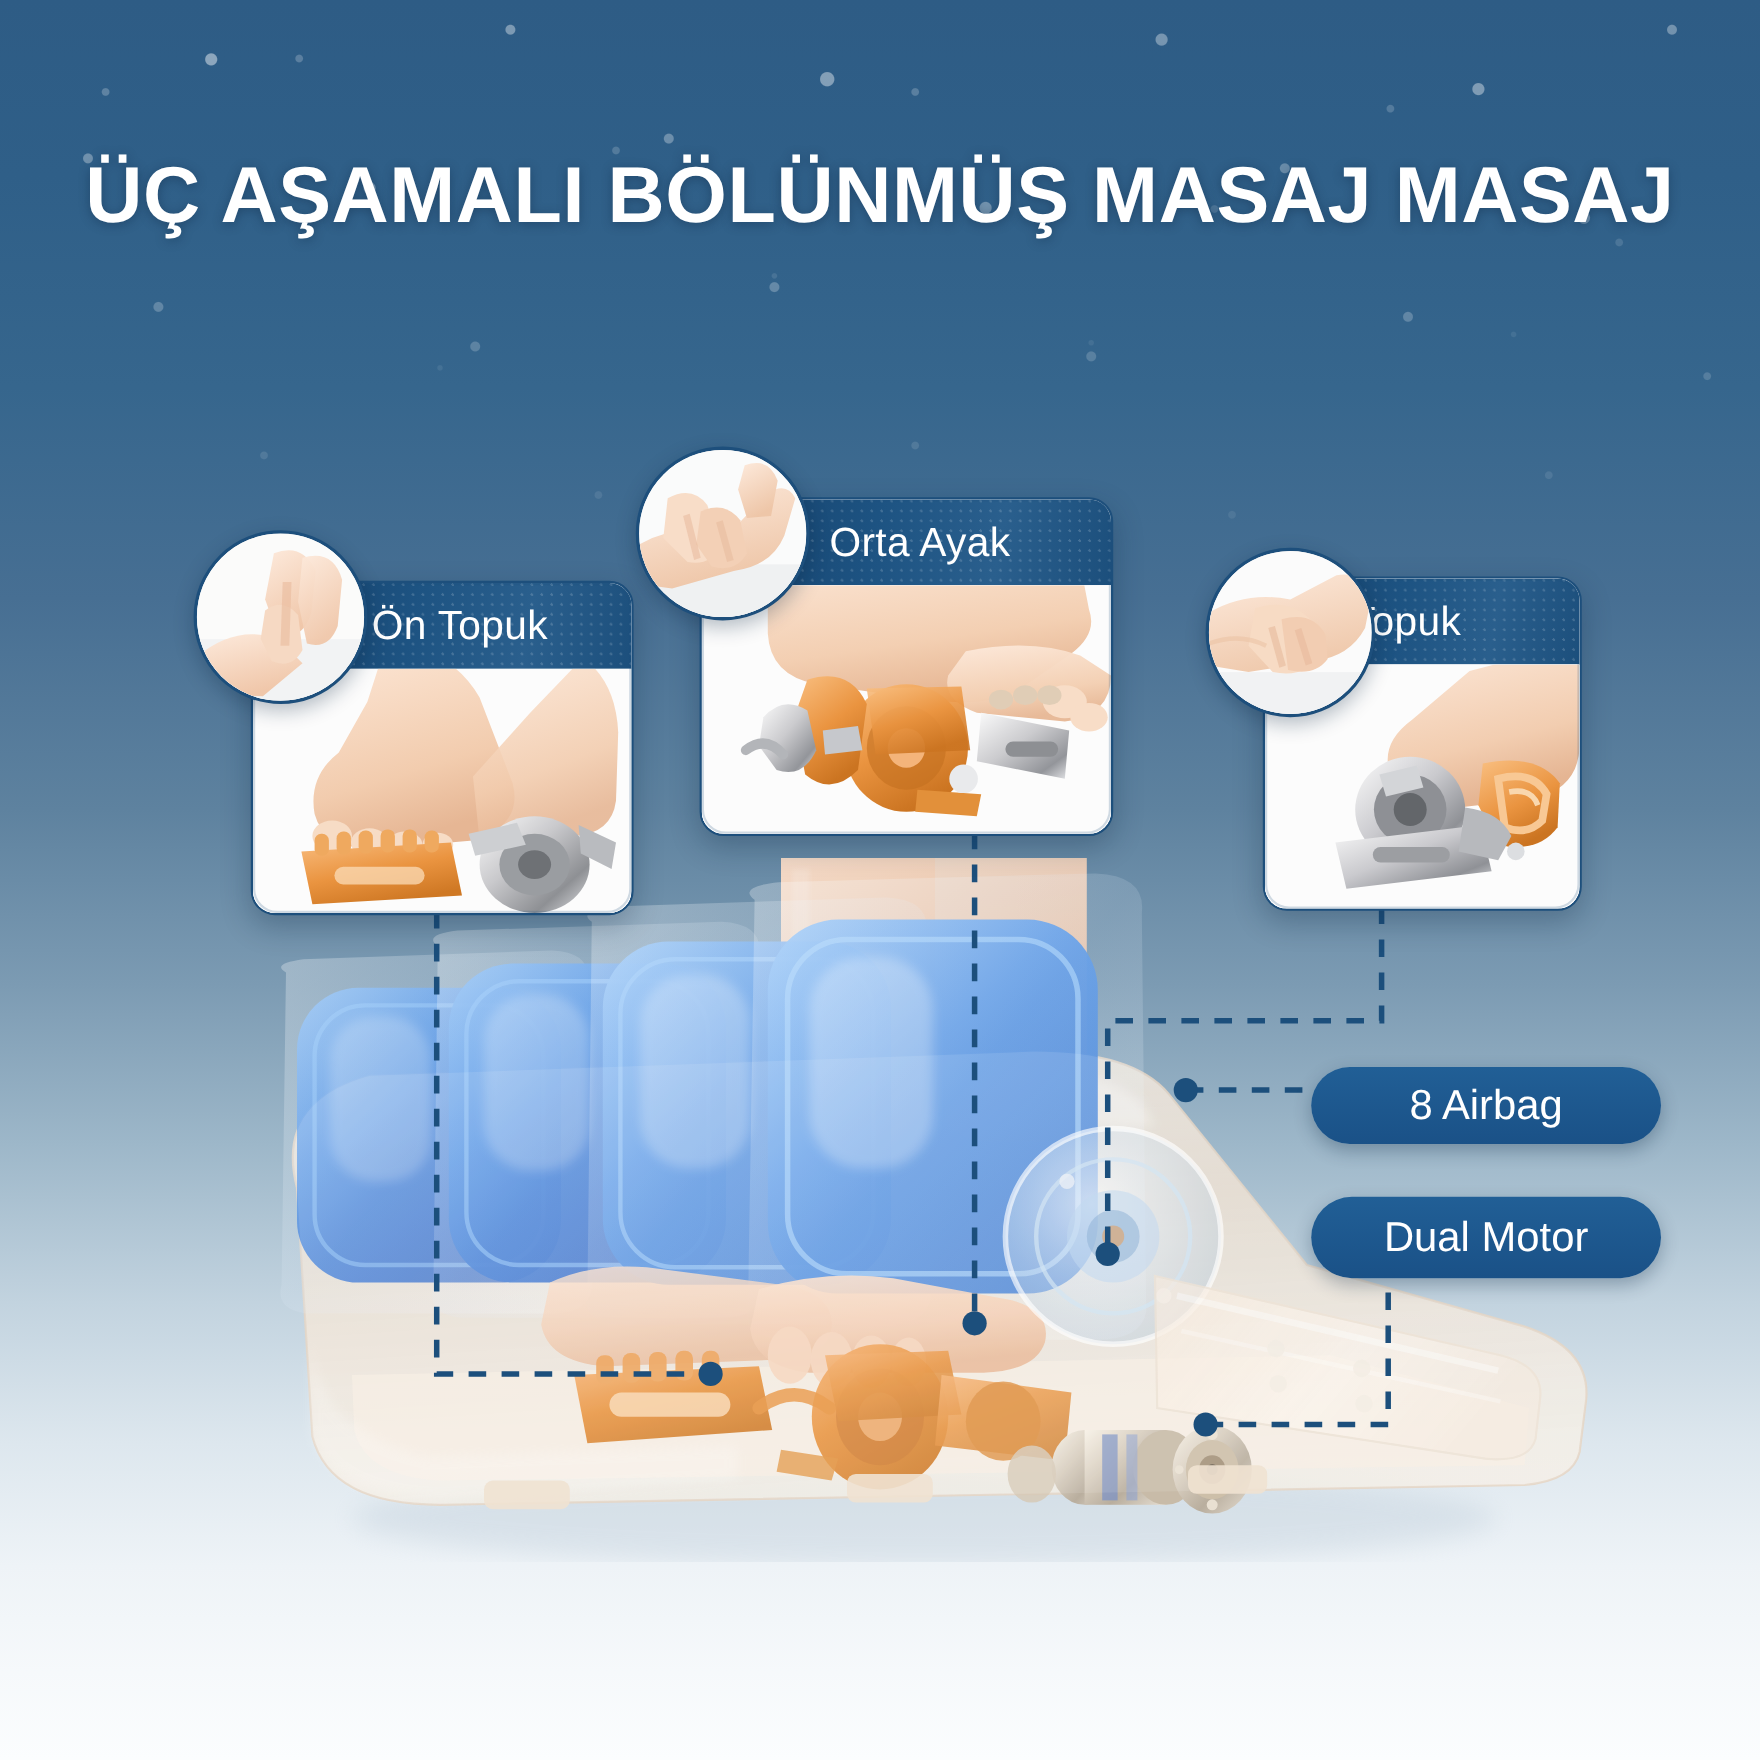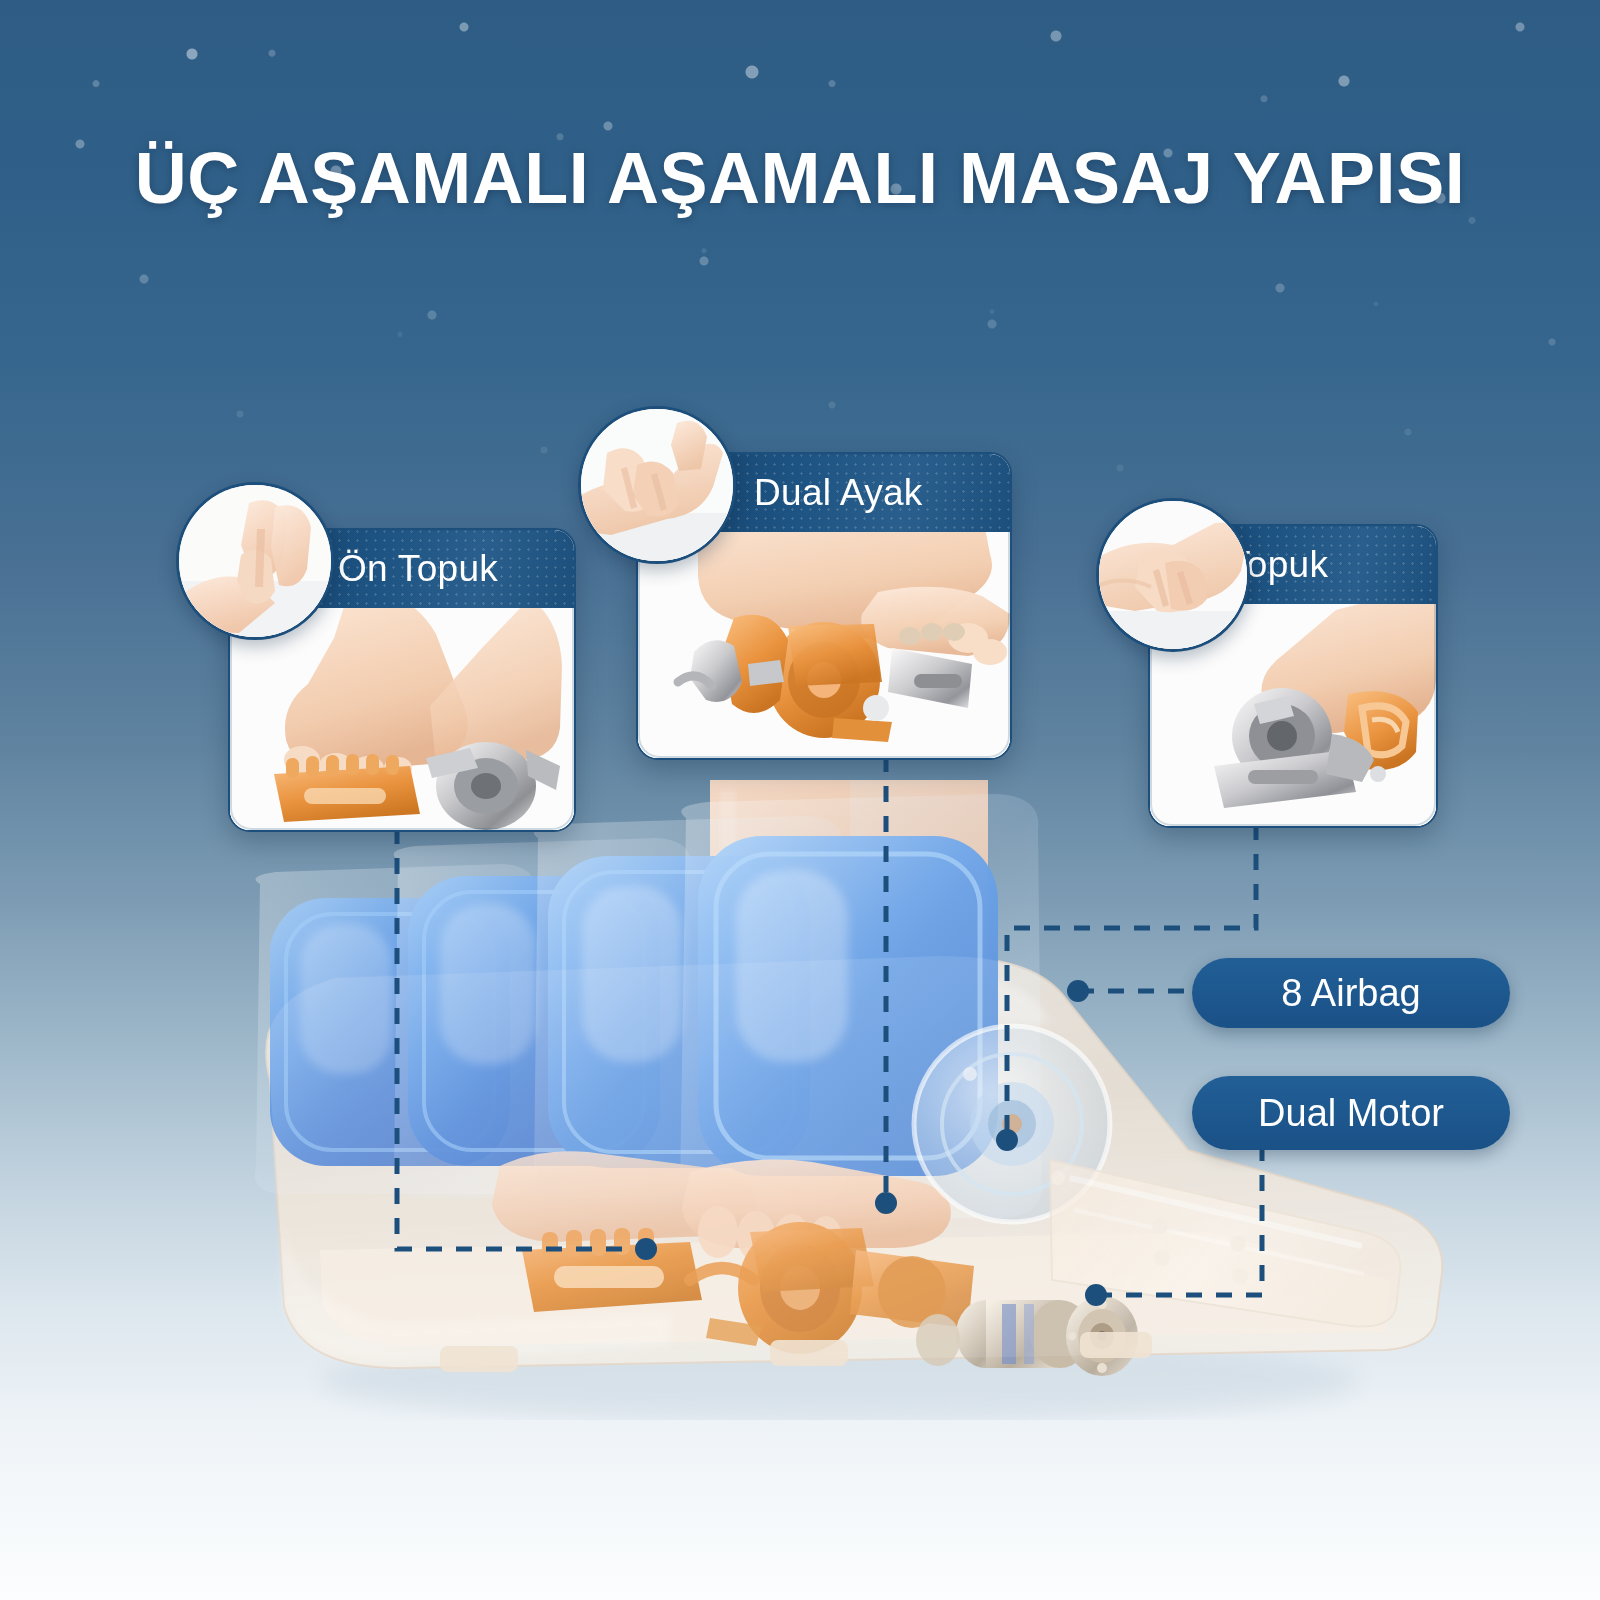--- a/index.html
+++ b/index.html
@@ -123,35 +123,36 @@
 
   
   .pill{
     position:absolute;
     background:linear-gradient(180deg,#215f96 0%,#1a5187 100%);
     border-radius:999px;
     display:flex;align-items:center;justify-content:center;
     box-shadow:0 6px 16px rgba(10,35,62,.3);
     color:#fff;font-size:38px;white-space:nowrap;
     padding:0 34px;
+    margin-top:12px;
   }
 
   
   .art{position:absolute;inset:0;}
 </style>
 </head>
 <body>
 
 <div id="stage">
 
   <div class="bg-base"></div>
   <div class="bg-bokeh"></div>
   <div class="bg-bokeh2"></div>
 
-  <div class="title">ÜÇ AŞAMALI AŞAMALI MASAJ YAPISI</div>
+  <div class="title">ÜÇ AŞAMALI BÖLÜNMÜŞ MASAJ MASAJ</div>
 
   <div class="product">
     <svg class="art" viewBox="0 0 1320 640" width="1320" height="640" aria-hidden="true">
       <defs>
         <linearGradient id="shellG" x1="0" y1="0" x2="0.2" y2="1">
           <stop offset="0%" stop-color="#fbf0e3" stop-opacity="0.95"></stop>
           <stop offset="45%" stop-color="#f6e3cf" stop-opacity="0.88"></stop>
           <stop offset="100%" stop-color="#f9efe2" stop-opacity="0.8"></stop>
         </linearGradient>
         <linearGradient id="shellSide" x1="0" y1="0" x2="1" y2="0.4">
@@ -432,21 +433,21 @@
       <path d="M0 112 Q36 82 74 96 L96 118 L60 148 L0 146 Z" fill="url(#t1s)"></path>
       <path d="M70 18 Q96 8 108 34 L104 72 Q96 98 74 92 L62 60 Z" fill="url(#t1s)"></path>
       <path d="M96 22 Q124 14 132 42 L128 84 Q120 106 100 100 L92 62 Z" fill="url(#t1s)" opacity="0.95"></path>
       <path d="M62 70 Q78 58 92 74 L96 106 Q86 124 68 116 L58 96 Z" fill="#f6d9c3"></path>
       <path d="M78 44 L86 44 L84 102 L76 102 Z" fill="#e9bb9c" opacity="0.6"></path>
     </svg>
   </div>
 
   <div class="card" style="left:636px;top:452px;width:372px;height:304px;">
     <div class="card-banner" style="height:78px;padding-left:116px;">
-      <span class="card-banner-label">Dual Ayak</span>
+      <span class="card-banner-label">Orta Ayak</span>
     </div>
     <div class="card-photo" style="top:78px;">
       <svg viewBox="0 0 372 226" width="372" height="226" aria-hidden="true">
         <defs>
           <linearGradient id="skB" x1="0" y1="0" x2="0.3" y2="1">
             <stop offset="0%" stop-color="#fdeadc"></stop>
               <stop offset="70%" stop-color="#f3cfb2"></stop>
               <stop offset="100%" stop-color="#e7b896"></stop>
           </linearGradient>
           <linearGradient id="orB" x1="0" y1="0" x2="0.5" y2="1">

